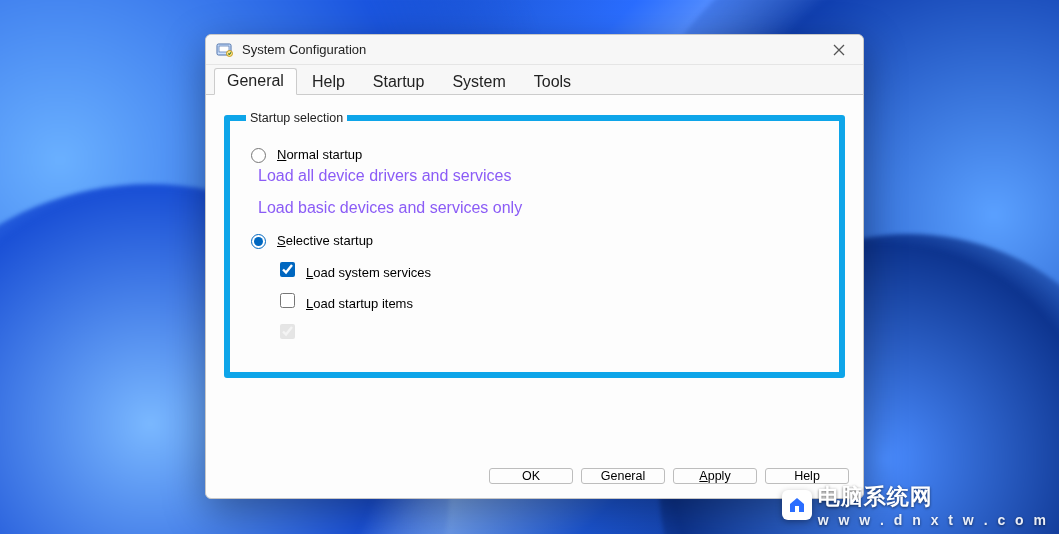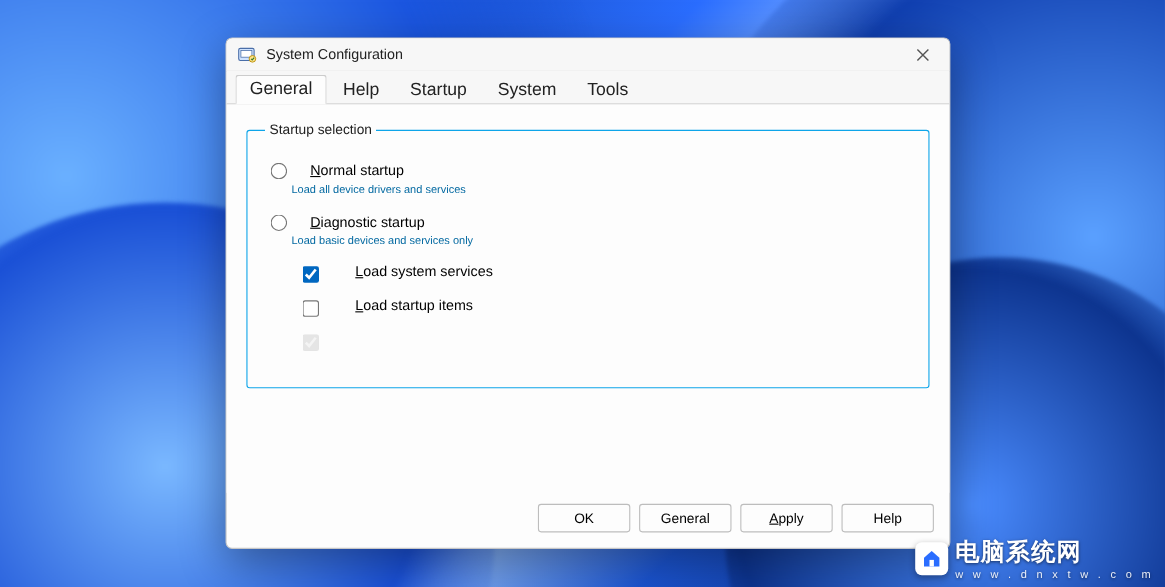--- a/index.html
+++ b/index.html
@@ -77,64 +77,64 @@
     border-radius:3px 3px 0 0;
     border-bottom:1px solid #fdfdfd;
   }
 
   .tabbody {
     flex:1;
     padding:16px 18px 10px;
     background:#fdfdfd;
   }
   fieldset.group {
-    border:1px solid #0ea5e9;
+    border:6px solid #0ea5e9;
     border-radius:3px;
     padding:14px 16px 26px;
     margin:0;
   }
   legend.group-label {
     font-size:12.5px; color:#222; padding:0 4px;
   }
 
   .opt { margin:6px 0 14px; }
   .opt-row { display:flex; align-items:center; gap:8px; }
-  .opt-desc { margin:4px 0 0 24px; color:#0369a1; font-size:10px; }
-  .sub { margin:10px 0 0 30px; display:flex; align-items:flex-start; gap:20px; }
+  .opt-desc { margin:4px 0 0 12px; color:#8b5cf6; font-size:16px; }
+  .sub { margin:10px 0 0 30px; display:flex; align-items:flex-end; gap:8px; }
 
   input[type=radio] { width:15px;height:15px;accent-color:#0067c0;cursor:pointer; }
   input[type=checkbox]{ width:15px;height:15px;accent-color:#0067c0;cursor:pointer; }
   input[disabled]{ cursor:default; opacity:.55; }
-  label.rlabel { font-size:13px; color:#000; cursor:pointer;margin-left:10px; }
+  label.rlabel { font-size:13px; color:#000; cursor:pointer; }
   label.rlabel u { text-decoration:underline; }
   label.disabled { color:#8a8a8a; cursor:default; }
 
   .footer {
     display:flex; justify-content:flex-end; gap:8px;
     padding:10px 14px 14px;
   }
   .btn {
-    min-width:84px; height:26px;
+    min-width:84px; height:16px;
     border:1px solid #bdbdbd;
     background:#fdfdfd;
     border-radius:3px;
     font-size:12.5px;
     cursor:pointer;
     padding:0 10px;
   }
 
   
   .watermark {
     position:absolute; right:10px; bottom:6px;
     display:flex; align-items:center; gap:6px;
     color:#fff; text-shadow:0 1px 3px rgba(0,0,0,.6);
     font-weight:700; font-size:22px; letter-spacing:1px;
     font-family:"Microsoft YaHei","SimHei",sans-serif;
   }
-  .watermark .small { display:block;font-size:10px;font-weight:400;letter-spacing:3px;opacity:.9; }
+  .watermark .small { display:block;font-size:14px;font-weight:700;letter-spacing:3px;opacity:.9; }
   .wm-ico {
     width:30px;height:30px;border-radius:6px;background:#fff;
     display:flex;align-items:center;justify-content:center;
     box-shadow:0 2px 6px rgba(0,0,0,.3);
   }
 </style>
 </head>
 <body>
 
 <div class="bg">
@@ -177,28 +177,28 @@
 
       <div class="opt">
         <div class="opt-row">
           <input type="radio" name="startup" id="r1" style="">
           <label for="r1" class="rlabel"><u>N</u>ormal startup</label>
         </div>
         <div class="opt-desc">Load all device drivers and services</div>
       </div>
 
       <div class="opt">
-        <div class="opt-row">
-          <input type="radio" name="startup" id="r2" style="">
-          <label for="r2" class="rlabel"><u>D</u>iagnostic startup</label>
-        </div>
         <div class="opt-desc">Load basic devices and services only</div>
       </div>
 
       <div class="opt" style="margin-bottom:4px">
+        <div class="opt-row">
+          <input type="radio" name="startup" id="r3" checked="" style="">
+          <label for="r3" class="rlabel"><u>S</u>elective startup</label>
+        </div>
 
         <div class="sub">
           <input type="checkbox" id="c1" checked="" style="">
           <label for="c1" class="rlabel"><u>L</u>oad system services</label>
         </div>
         <div class="sub">
           <input type="checkbox" id="c2" style="">
           <label for="c2" class="rlabel"><u>L</u>oad startup items</label>
         </div>
         <div class="sub">

